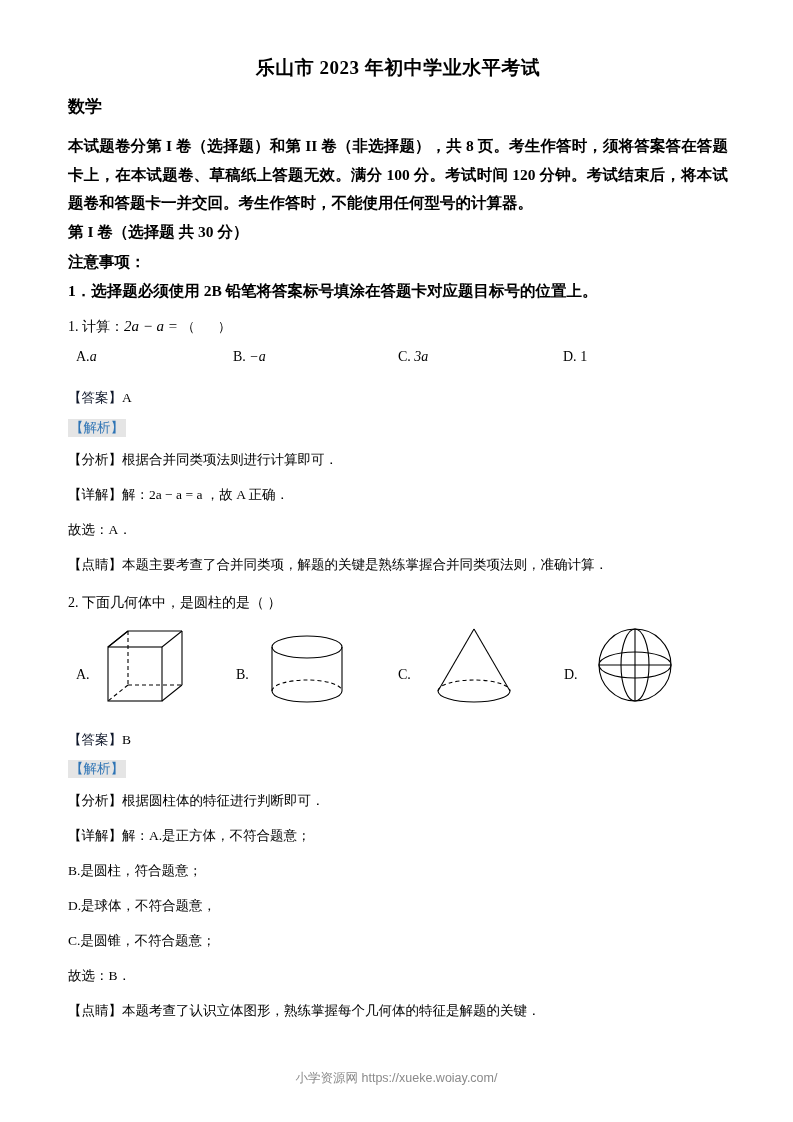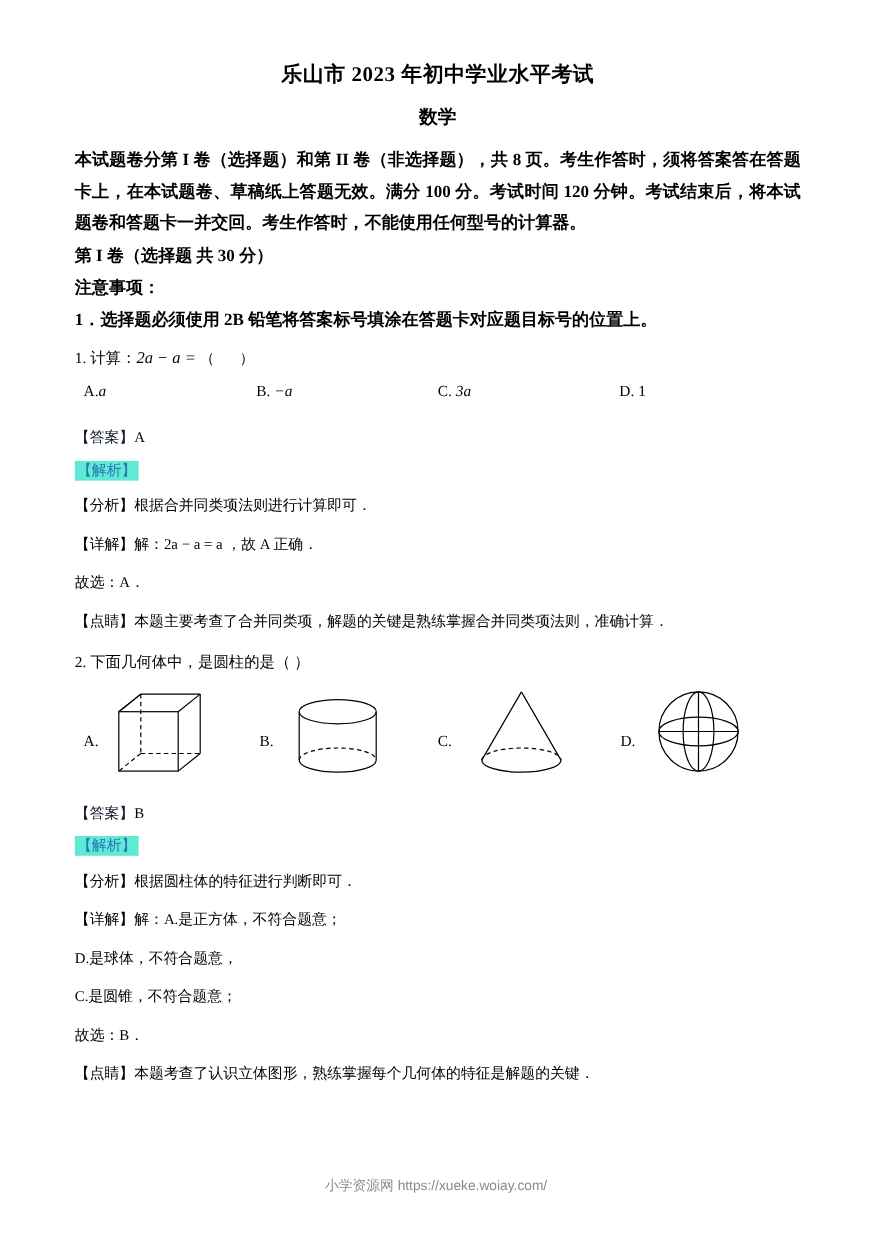--- a/index.html
+++ b/index.html
@@ -29,21 +29,20 @@
     width: 660px;
   }
   .title {
     text-align: center;
     font-weight: bold;
     font-size: 19px;
     letter-spacing: 0.5px;
     margin-bottom: 14px;
   }
   .subject {
-    text-align: center;
     font-weight: bold;
     font-size: 17px;
     margin-bottom: 14px;
   }
   .intro {
     font-weight: bold;
     font-size: 15.5px;
     line-height: 1.85;
     text-align: justify;
   }
@@ -104,21 +103,21 @@
     margin-top: 12px;
     line-height: 1.6;
   }
   .ans-tag .brack { color: #0f172a; }
   .ans-tag .letter { color: #000000; }
   .analysis-box {
     display: inline-block;
     color: #2e74b5;
     font-size: 13.5px;
     margin-top: 10px;
-    background: #5eead4;
+    background: #e5e5e5;
     padding: 0px 2px;
   }
   .para {
     font-size: 13.5px;
     line-height: 1.7;
     margin-top: 12px;
     text-align: justify;
   }
   .shapes-row {
     position: relative;
@@ -257,20 +256,21 @@
       </div>
 
       <div class="ans-tag">
         <span class="brack">【答案】</span><span class="letter">B</span>
       </div>
       <div>
         <span class="analysis-box">【解析】</span>
       </div>
       <div class="para">【分析】根据圆柱体的特征进行判断即可．</div>
       <div class="para">【详解】解：A.是正方体，不符合题意；</div>
+      <div class="para">B.是圆柱，符合题意；</div>
       <div class="para">D.是球体，不符合题意，</div>
       <div class="para">C.是圆锥，不符合题意；</div>
       <div class="para">故选：B．</div>
       <div class="para">【点睛】本题考查了认识立体图形，熟练掌握每个几何体的特征是解题的关键．</div>
     </div>
 
   </div>
 
   <div class="footer">小学资源网 https://xueke.woiay.com/</div>
 </div>

